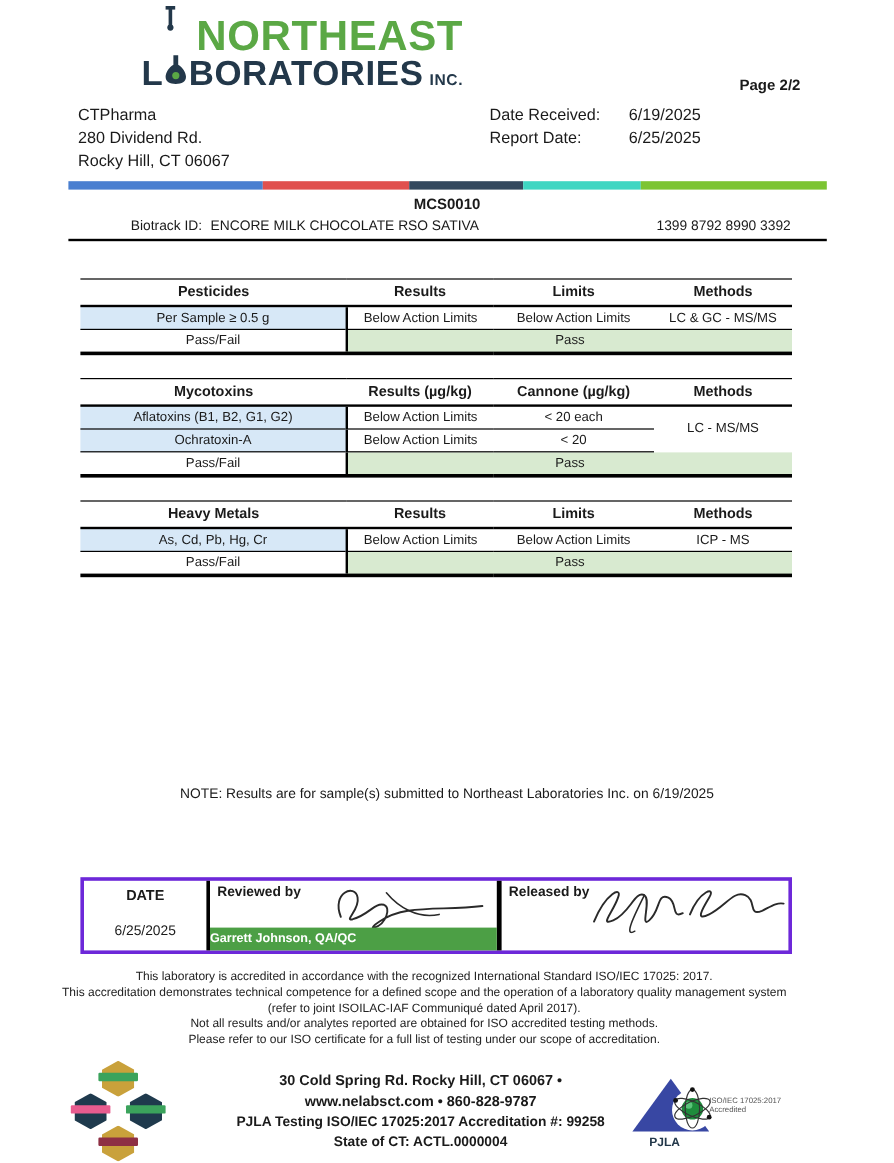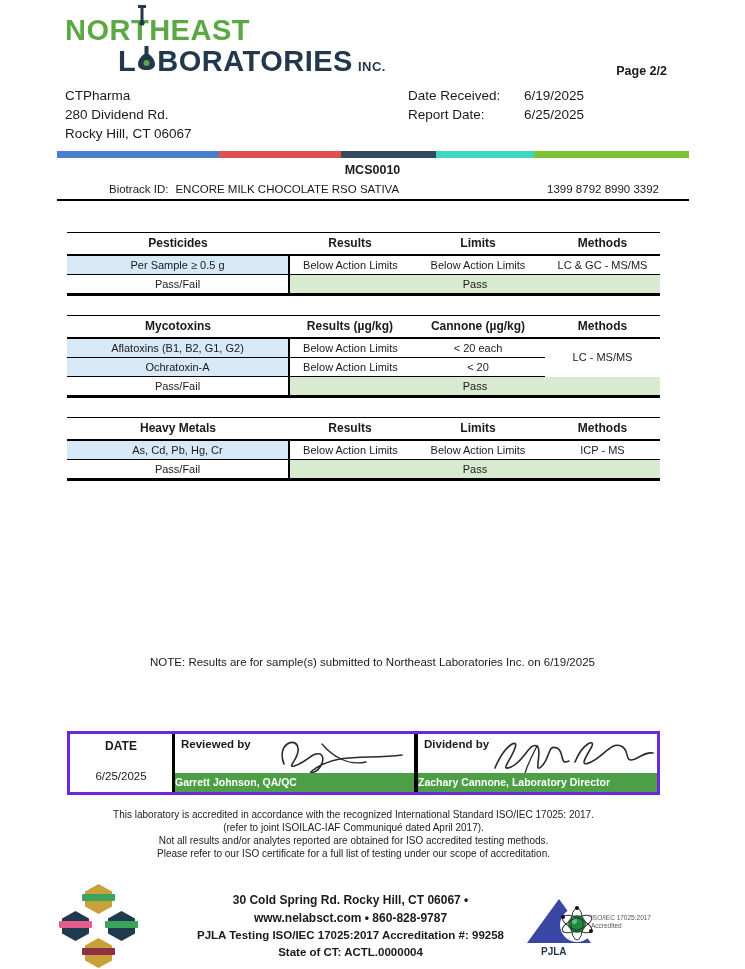--- a/index.html
+++ b/index.html
@@ -5,21 +5,21 @@
   * { margin:0; padding:0; box-sizing:border-box; }
   body {
     width:745px; height:969px; background:#ffffff;
     font-family:"Liberation Sans", sans-serif; color:#1a1a1a;
     overflow:hidden; position:relative;
   }
   .page { width:745px; height:969px; position:relative; }
 
   
   .logo-block { position:absolute; left:65px; top:16px; line-height:29px; }
-  .logo-line1 { font-size:29px; font-weight:700; color:var(--logo-green); letter-spacing:.5px; position:relative; }
+  .logo-line1 { font-size:35px; font-weight:700; color:var(--logo-green); letter-spacing:.5px; position:relative;text-align:right; }
   .logo-tube { position:absolute; left:71px; top:-11px; }
   .logo-line2 { font-size:29px; font-weight:700; color:var(--logo-navy); letter-spacing:.5px; margin-left:53px; display:flex; align-items:baseline; }
   .logo-inc { font-size:13px; font-weight:700; margin-left:5px; }
   .flask-a { margin:0 1px -3px 1px; }
   .page-label { position:absolute; right:78px; top:64px; font-size:12.5px; font-weight:700; }
 
   
   .meta-row { position:absolute; top:86px; left:65px; right:60px; display:flex; font-size:13.5px; }
   .client-block div { line-height:19px; }
   .report-meta { position:absolute; left:343px; top:0; }
@@ -245,32 +245,32 @@
     </div>
     <div class="sig-col mid">
       <div class="sig-label">Reviewed by</div>
       <svg class="sig-svg" width="150" height="44" viewBox="0 0 150 44">
         <path d="M22 30 C 14 10, 34 2, 36 14 C 38 24, 24 34, 32 32 C 46 28, 50 18, 58 20 C 64 22, 60 36, 50 39 C 44 41, 58 28, 78 25 C 98 22, 116 24, 140 21" fill="none" stroke="#2a2a2a" stroke-width="1.6" stroke-linecap="round"></path>
         <path d="M60 10 C 70 22, 86 32, 104 28" fill="none" stroke="#2a2a2a" stroke-width="1.3" stroke-linecap="round"></path>
       </svg>
       <div class="sig-bar">Garrett Johnson, QA/QC</div>
     </div>
     <div class="sig-col">
-      <div class="sig-label">Dividend by</div>
+      <div class="sig-label">Released by</div>
       <svg class="sig-svg" width="170" height="44" viewBox="0 0 170 44">
         <path d="M10 34 C 20 10, 34 4, 30 14 C 26 26, 14 38, 26 33 C 40 27, 44 8, 52 12 C 58 16, 48 40, 56 33 C 66 24, 62 10, 72 14 C 80 18, 74 32, 84 27" fill="none" stroke="#2a2a2a" stroke-width="1.6" stroke-linecap="round"></path>
         <path d="M90 28 C 98 8, 112 4, 106 14 C 100 24, 94 34, 106 28 C 120 21, 126 8, 136 12 C 146 16, 138 30, 150 25 C 158 21, 162 18, 168 19" fill="none" stroke="#2a2a2a" stroke-width="1.6" stroke-linecap="round"></path>
         <path d="M52 12 C 44 28, 34 48, 44 42" fill="none" stroke="#2a2a2a" stroke-width="1.3" stroke-linecap="round"></path>
       </svg>
-      <div class="sig-bar">Zachary Cannone, Laboratory Director</div>
     </div>
   </div>
 
   <div class="accred">
     <div>This laboratory is accredited in accordance with the recognized International Standard ISO/IEC 17025: 2017.</div>
+    <div>This accreditation demonstrates technical competence for a defined scope and the operation of a laboratory quality management system</div>
     <div>(refer to joint ISOILAC-IAF Communiqué dated April 2017).</div>
     <div>Not all results and/or analytes reported are obtained for ISO accredited testing methods.</div>
     <div>Please refer to our ISO certificate for a full list of testing under our scope of accreditation.</div>
   </div>
 
   <div class="footer">
     <div class="badges">
       <div class="badge b-top">
           <div class="hex hex-gold"></div>
           <div class="ribbon rb-green"></div>

